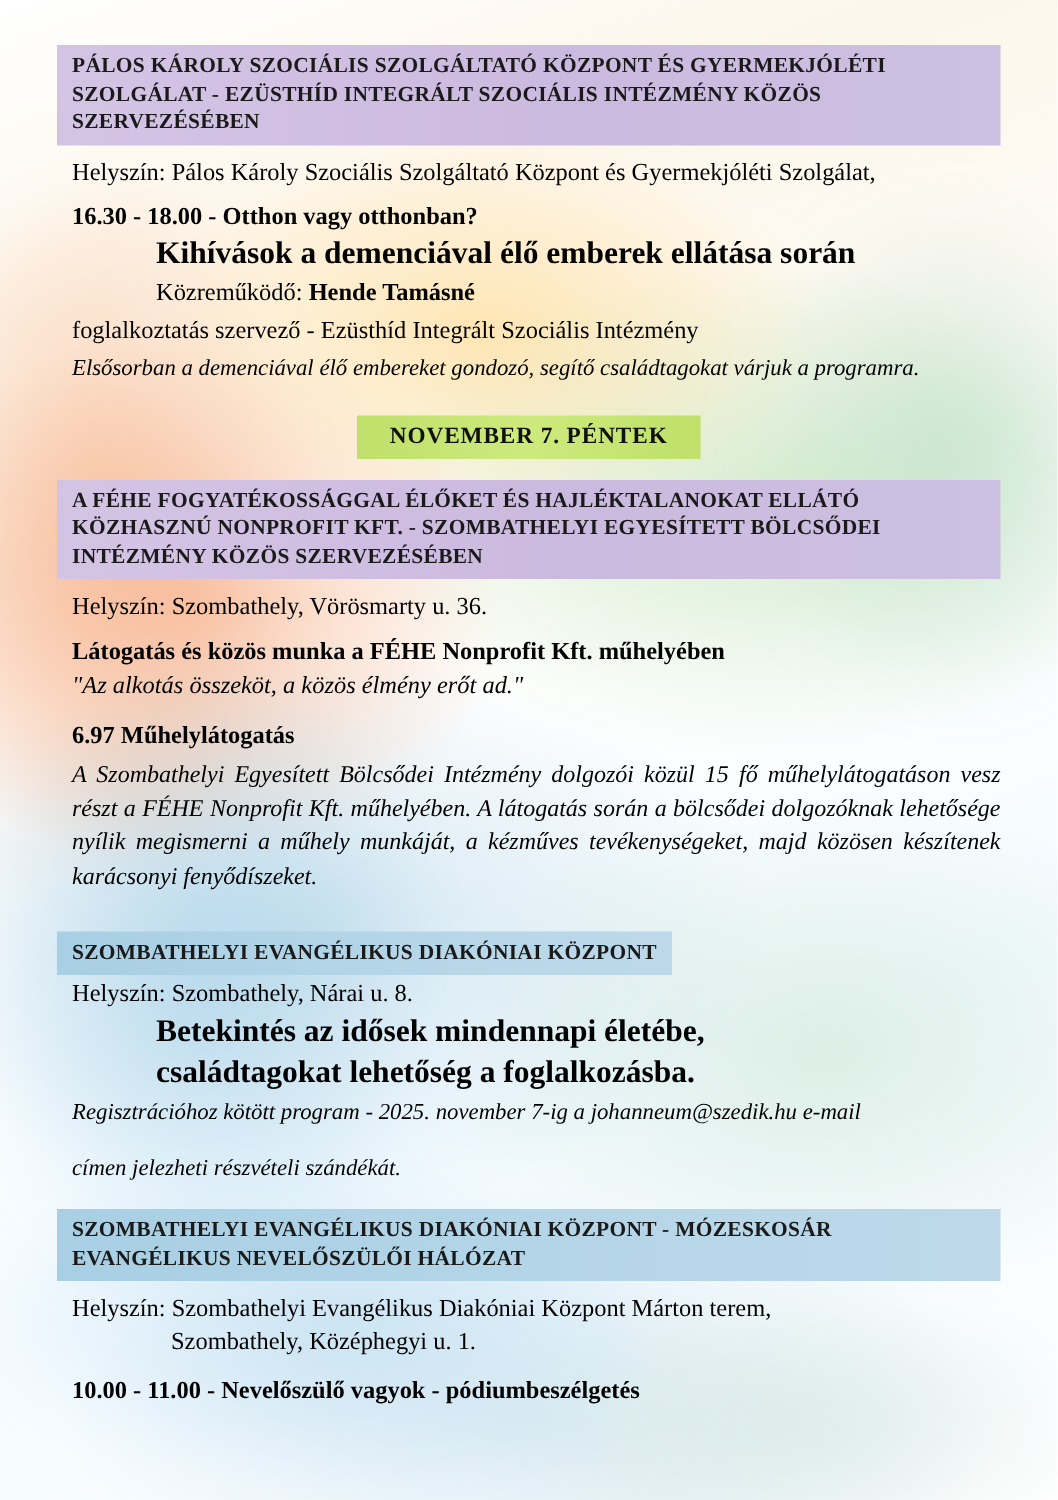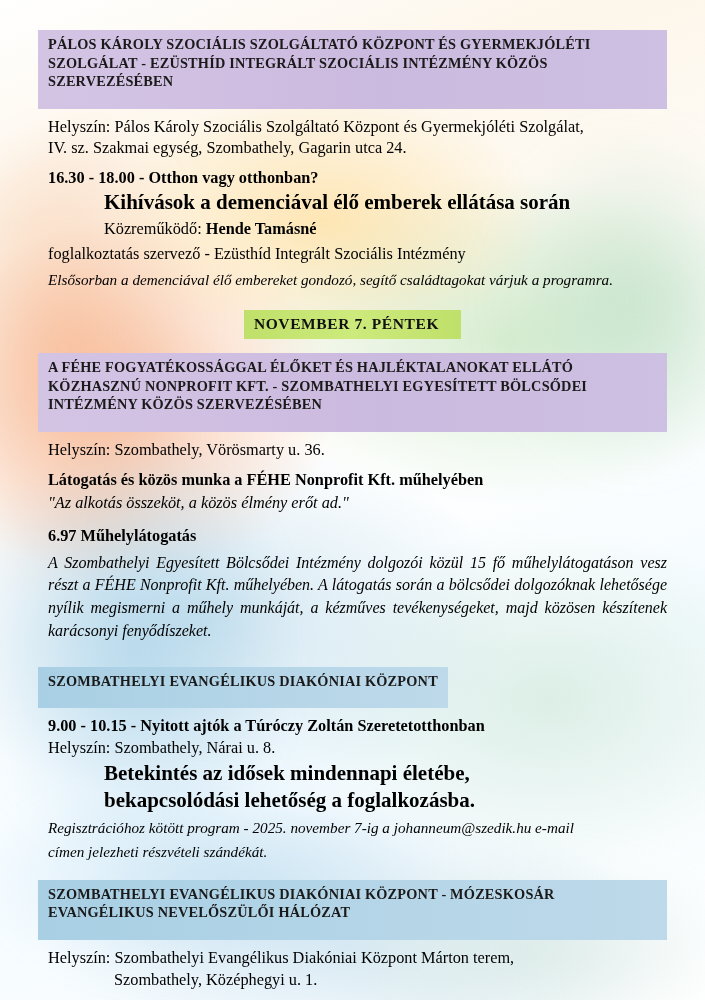--- a/index.html
+++ b/index.html
@@ -70,21 +70,21 @@
   
   .page {
     position: relative;
     z-index: 2;
     padding: 30px 38px 0 38px;
     box-sizing: border-box;
   }
 
   .org-bar {
     display: inline-block;
-    padding: 5px 10px 18px 10px;
+    padding: 5px 10px 6px 10px;
     font-weight: bold;
     font-size: 14.3px;
     line-height: 1.30;
     letter-spacing: 0.2px;
     color: #1a1a1a;
     text-transform: uppercase;
   }
   .org-bar.purple {
     background: linear-gradient(90deg, #d4c4e4 0%, #cbbadf 55%, #cdc0e2 100%);
   }
@@ -142,21 +142,21 @@
     font-size: 16.3px;
     margin: 3px 0 0 10px;
   }
 
   .day-banner-wrap {
     text-align: center;
     margin: 20px 0 14px 0;
   }
   .day-banner {
     display: inline-block;
-    padding: 5px 22px 6px 10px;
+    padding: 5px 22px 6px 22px;
     background: linear-gradient(90deg, #bfe06a 0%, #cdea7c 50%, #bfe06a 100%);
     font-weight: bold;
     font-size: 15.5px;
     letter-spacing: 0.6px;
     color: #111;
   }
 
   .block { margin-bottom: 2px; }
   .gap-lg { height: 22px; }
   .gap-md { height: 15px; }
@@ -169,21 +169,20 @@
 <div class="bg-swirl2"></div>
 <div class="bg-swirl3"></div>
 
 <div class="page">
 
   <div class="block">
     <div class="org-bar purple">PÁLOS KÁROLY SZOCIÁLIS SZOLGÁLTATÓ KÖZPONT ÉS GYERMEKJÓLÉTI SZOLGÁLAT - EZÜSTHÍD INTEGRÁLT SZOCIÁLIS INTÉZMÉNY KÖZÖS SZERVEZÉSÉBEN</div>
 
     <div class="venue">
       <span>Helyszín: Pálos Károly Szociális Szolgáltató Központ és Gyermekjóléti Szolgálat,</span><br>
-      <span>IV. sz. Szakmai egység, Szombathely, Gagarin utca 24.</span>
     </div>
 
     <div class="time-line">16.30 - 18.00 - Otthon vagy otthonban?</div>
     <div class="sub-line">Kihívások a demenciával élő emberek ellátása során</div>
 
     <div class="body-line pad">
       <span>Közreműködő:</span>
       <b>Hende Tamásné</b>
     </div>
     <div class="body-line">
@@ -210,31 +209,30 @@
     <div class="time-line" style="margin-top:13px;">6.97 Műhelylátogatás</div>
 
     <div class="italic-block">A Szombathelyi Egyesített Bölcsődei Intézmény dolgozói közül 15 fő műhelylátogatáson vesz részt a FÉHE Nonprofit Kft. műhelyében. A látogatás során a bölcsődei dolgozóknak lehetősége nyílik megismerni a műhely munkáját, a kézműves tevékenységeket, majd közösen készítenek karácsonyi fenyődíszeket.</div>
   </div>
 
   <div class="gap-lg"></div>
 
   <div class="block">
     <div class="org-bar blue">SZOMBATHELYI EVANGÉLIKUS DIAKÓNIAI KÖZPONT</div>
 
-    <div class="time-line" style="margin-top:8px;">9.00 - 10.15 - Nyitott ajtók a Túróczy Zoltán Szeretetotthonban</div>
 
     <div class="venue" style="margin-top:1px;">
       <span>Helyszín: Szombathely, Nárai u. 8.</span>
     </div>
 
     <div class="sub-line">Betekintés az idősek mindennapi életébe,</div>
-    <div class="sub-line">bekapcsolódási lehetőség a foglalkozásba.</div>
+    <div class="sub-line">családtagokat lehetőség a foglalkozásba.</div>
 
     <div class="italic-note">Regisztrációhoz kötött program - 2025. november 7-ig a johanneum@szedik.hu e-mail</div>
-    <div class="italic-note" style="margin-top:4px;">címen jelezheti részvételi szándékát.</div>
+    <div class="italic-note" style="margin-top:16px;">címen jelezheti részvételi szándékát.</div>
   </div>
 
   <div class="gap-md"></div>
 
   <div class="block">
     <div class="org-bar blue">SZOMBATHELYI EVANGÉLIKUS DIAKÓNIAI KÖZPONT - MÓZESKOSÁR EVANGÉLIKUS NEVELŐSZÜLŐI HÁLÓZAT</div>
 
     <div class="venue">
       <span>Helyszín: Szombathelyi Evangélikus Diakóniai Központ Márton terem,</span>
       <span class="indent">Szombathely, Középhegyi u. 1.</span>

